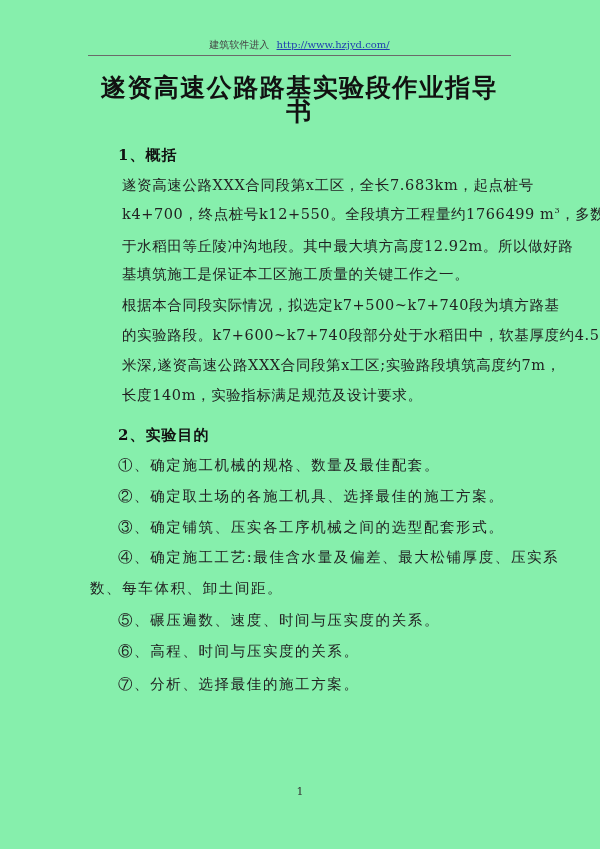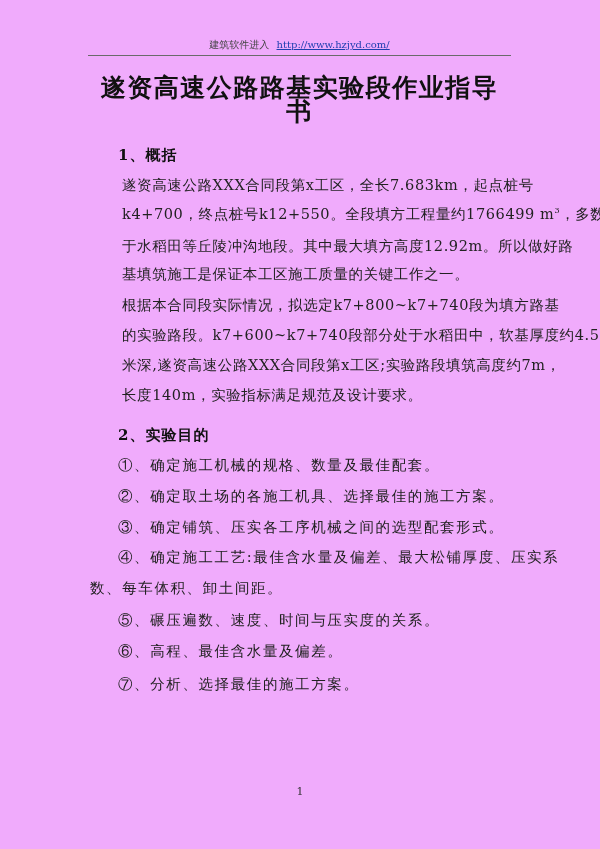--- a/index.html
+++ b/index.html
@@ -12,21 +12,21 @@
       height: 849px;
       position: relative;
       overflow: hidden;
       font-family: "DejaVu Serif", "Liberation Serif", serif;
       color: #1a1a1a;
     }
     .page {
       position: absolute;
       left: 0; top: 0;
       width: 600px; height: 849px;
-      background: #f0abfc;
+      background: #86efac;
     }
     .header {
       position: absolute;
       left: 88px;
       top: 38px;
       width: 423px;
       text-align: center;
       font-size: 10px;
       line-height: 14px;
       color: #444;
@@ -121,30 +121,30 @@
 
   <div class="line h2" style="top:145px;">1、概括</div>
 
   <div class="line body-first justify-first" style="top:175px;">遂资高速公路XXX合同段第x工区，全长7.683km，起点桩号</div>
   <div class="line body-cont justify" style="top:204px;">
     <span>k4+700，终点桩号k12+550。全段填方工程量约1766499 m</span><sup>3</sup><span>，多数处</span>
   </div>
   <div class="line body-cont justify" style="top:236px;">于水稻田等丘陵冲沟地段。其中最大填方高度12.92m。所以做好路</div>
   <div class="line body-cont justify" style="top:264px;">基填筑施工是保证本工区施工质量的关键工作之一。</div>
 
-  <div class="line body-first justify-first" style="top:295px;">根据本合同段实际情况，拟选定k7+800~k7+740段为填方路基</div>
+  <div class="line body-first justify-first" style="top:295px;">根据本合同段实际情况，拟选定k7+500~k7+740段为填方路基</div>
   <div class="line body-cont justify" style="top:325px;">的实验路段。k7+600~k7+740段部分处于水稻田中，软基厚度约4.5</div>
   <div class="line body-cont justify" style="top:355px;">米深,遂资高速公路XXX合同段第x工区;实验路段填筑高度约7m，</div>
   <div class="line body-cont justify" style="top:385px;">长度140m，实验指标满足规范及设计要求。</div>
 
   <div class="line h2" style="top:425px;">2、实验目的</div>
 
   <div class="line list-item" style="top:455px;">①、确定施工机械的规格、数量及最佳配套。</div>
   <div class="line list-item" style="top:486px;">②、确定取土场的各施工机具、选择最佳的施工方案。</div>
   <div class="line list-item" style="top:547px;">④、确定施工工艺:最佳含水量及偏差、最大松铺厚度、压实系</div>
   <div class="line list-item" style="top:517px;">③、确定铺筑、压实各工序机械之间的选型配套形式。</div>
   <div class="line body-cont" style="top:578px; letter-spacing:1.6px;">数、每车体积、卸土间距。</div>
   <div class="line list-item" style="top:610px;">⑤、碾压遍数、速度、时间与压实度的关系。</div>
-  <div class="line list-item" style="top:641px;">⑥、高程、最佳含水量及偏差。</div>
+  <div class="line list-item" style="top:641px;">⑥、高程、时间与压实度的关系。</div>
   <div class="line list-item" style="top:674px;">⑦、分析、选择最佳的施工方案。</div>
 
   <div class="page-number">1</div>
 </div>
 
 </body></html>

